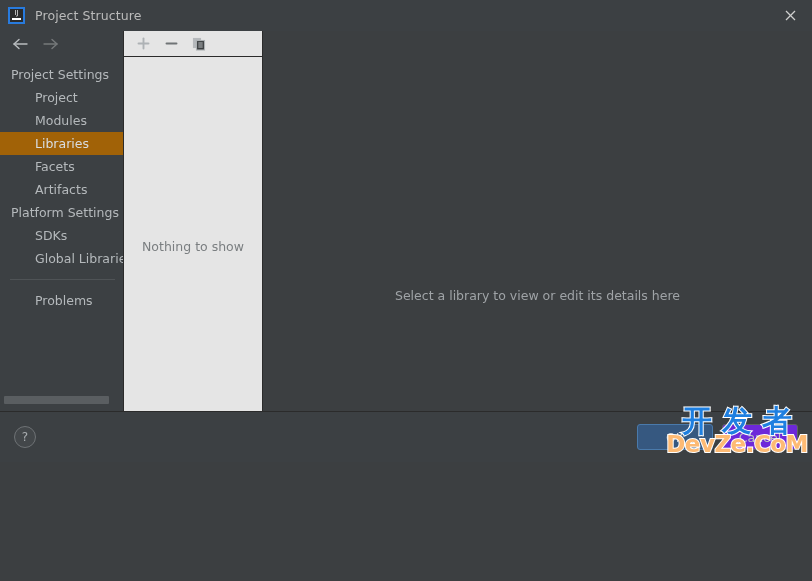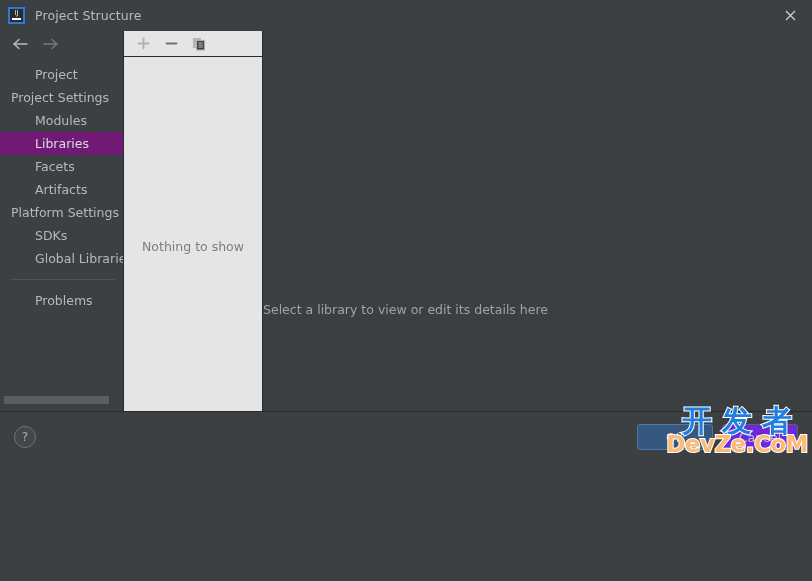--- a/index.html
+++ b/index.html
@@ -133,21 +133,21 @@
     cursor: pointer;
   }
   .tree-row.group {
     padding-left: 11px;
     color: #b5b9bc;
   }
   .tree-row.child {
     padding-left: 35px;
   }
   .tree-row.selected {
-    background: #701a75;
+    background: #a16207;
     color: #d8dde2;
   }
   .tree-sep {
     height: 1px;
     background: #4f5356;
     margin: 9px 8px 9px 10px;
   }
 
   .hscroll-track {
     position: absolute;
@@ -214,24 +214,24 @@
   }
 
   
   .rightpanel {
     flex: 1 1 auto;
     background: #3c3f41;
     position: relative;
   }
   .right-hint {
     position: absolute;
-    top: 271px;
+    top: 257px;
     left: 0;
     right: 0;
-    text-align: left;
+    text-align: center;
     font-size: 12.5px;
     color: #9fa3a6;
   }
 
   
   .footer {
     height: 51px;
     flex: 0 0 51px;
     background: #3c4043;
     border-top: 1px solid #2b2b2b;
@@ -340,22 +340,22 @@
         </div>
         <div class="nav-arrow disabled">
           <svg width="17" height="12" viewBox="0 0 17 12" fill="none" stroke="currentColor" stroke-width="1.4" stroke-linecap="round" stroke-linejoin="round">
             <line x1="2" y1="6" x2="15" y2="6"></line>
             <polyline points="10,1.5 15,6 10,10.5"></polyline>
           </svg>
         </div>
       </div>
 
       <div class="tree">
+        <div class="tree-row group">Project Settings</div>
         <div class="tree-row child">Project</div>
-        <div class="tree-row group">Project Settings</div>
         <div class="tree-row child">Modules</div>
         <div class="tree-row child selected">Libraries</div>
         <div class="tree-row child">Facets</div>
         <div class="tree-row child">Artifacts</div>
         <div class="tree-row group">Platform Settings</div>
         <div class="tree-row child">SDKs</div>
         <div class="tree-row child">Global Libraries</div>
         <div class="tree-sep"></div>
         <div class="tree-row child">Problems</div>
       </div>

